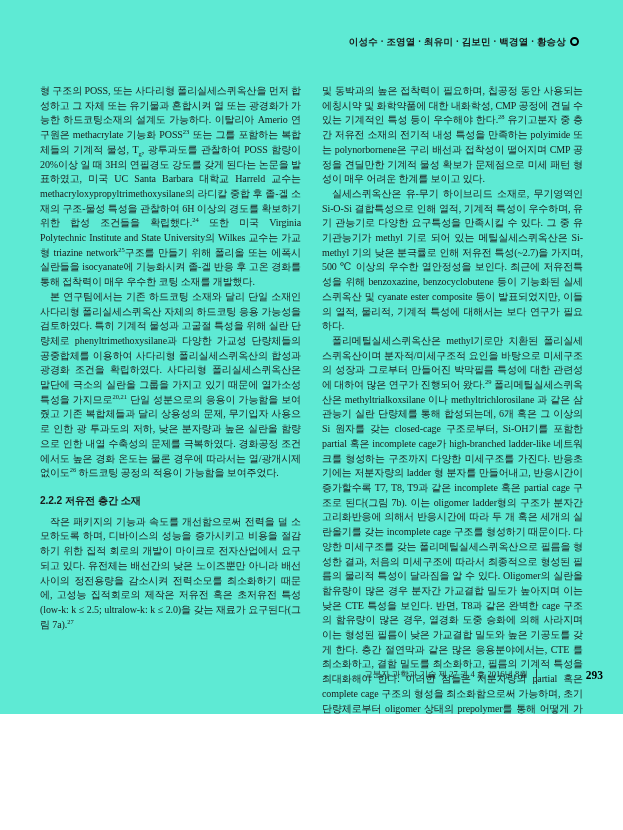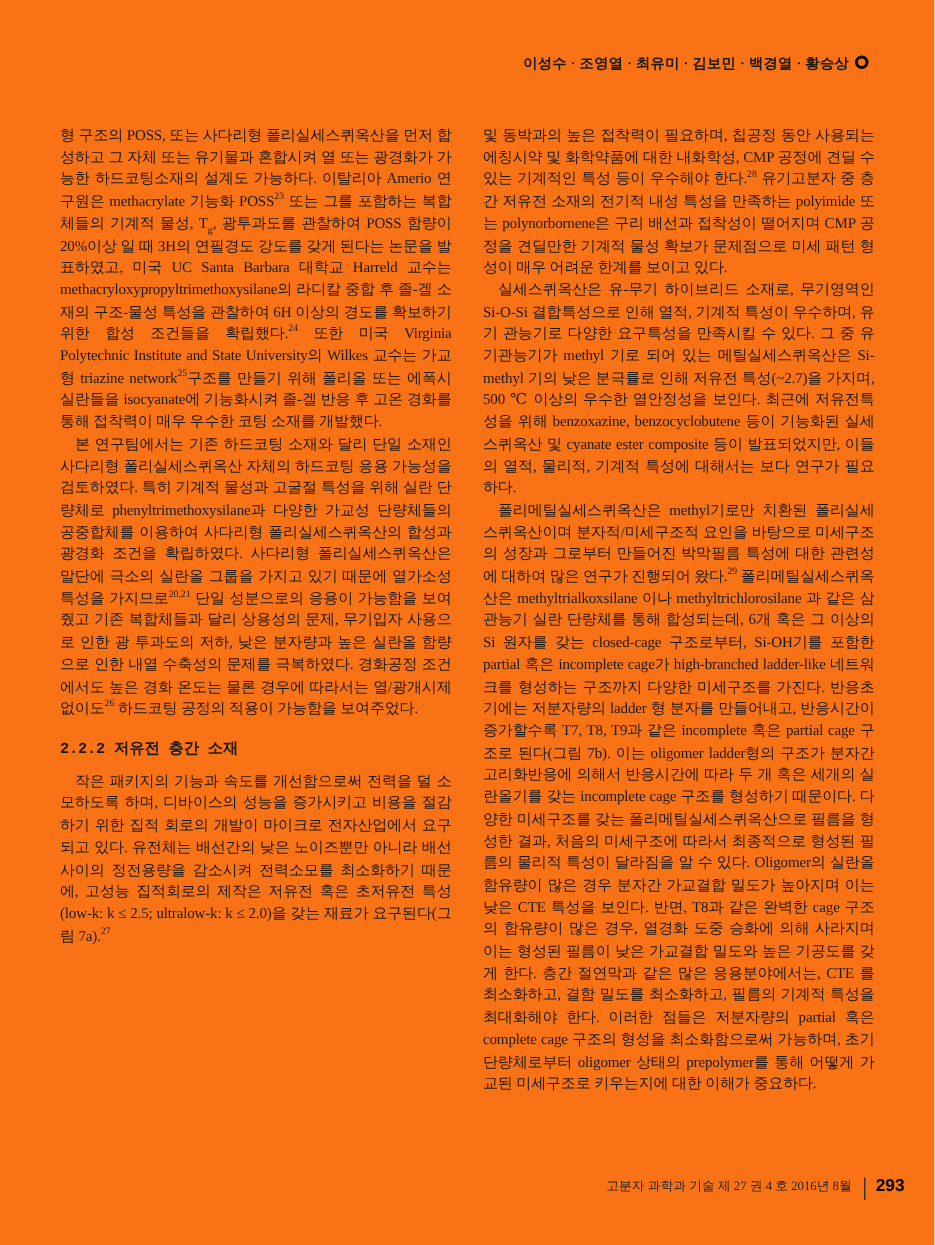--- a/index.html
+++ b/index.html
@@ -3,22 +3,22 @@
 <meta charset="utf-8">
 <style>
   html, body {
     margin: 0;
     padding: 0;
     background: #ffffff;
   }
   .page {
     position: relative;
     width: 623px;
-    height: 830px;
-    background: #f97316;
+    height: 714px;
+    background: #5eead4;
     box-sizing: border-box;
     font-family: "Liberation Serif", "DejaVu Serif", serif;
     color: #1a1a1a;
     overflow: hidden;
   }
   
   .authors-row {
     position: absolute;
     top: 36px;
     left: 40px;
@@ -75,21 +75,21 @@
     font-size: 6.5px;
     line-height: 0;
     vertical-align: sub;
     letter-spacing: 0;
   }
   .section-heading {
     margin: 13px 0 6px 0;
     font-size: 10.2px;
     font-weight: bold;
     text-indent: 0;
-    font-family: Liberation Mono, monospace;
+    font-family: Liberation Sans, sans-serif;
   }
   
   .footer {
     position: absolute;
     right: 20px;
     bottom: 30px;
     display: flex;
     align-items: flex-start;
     font-size: 8.5px;
     color: #222;
@@ -99,21 +99,22 @@
     display: inline-block;
     width: 1px;
     height: 15px;
     background: #333;
     margin: 0 7px 0 8px;
   }
   .footer .pagenum {
     font-size: 11.5px;
     font-weight: bold;
     color: #000;
-    font-family: Liberation Sans, sans-serif;
+    font-family: Liberation Serif, serif;
+    margin-left: 42px;
   }
 </style>
 </head>
 <body>
 
 <div class="page">
 
   <div class="authors-row">
     <span>이성수 · 조영열 · 최유미 · 김보민 · 백경열 · 황승상</span><span class="ring"></span>
   </div>

